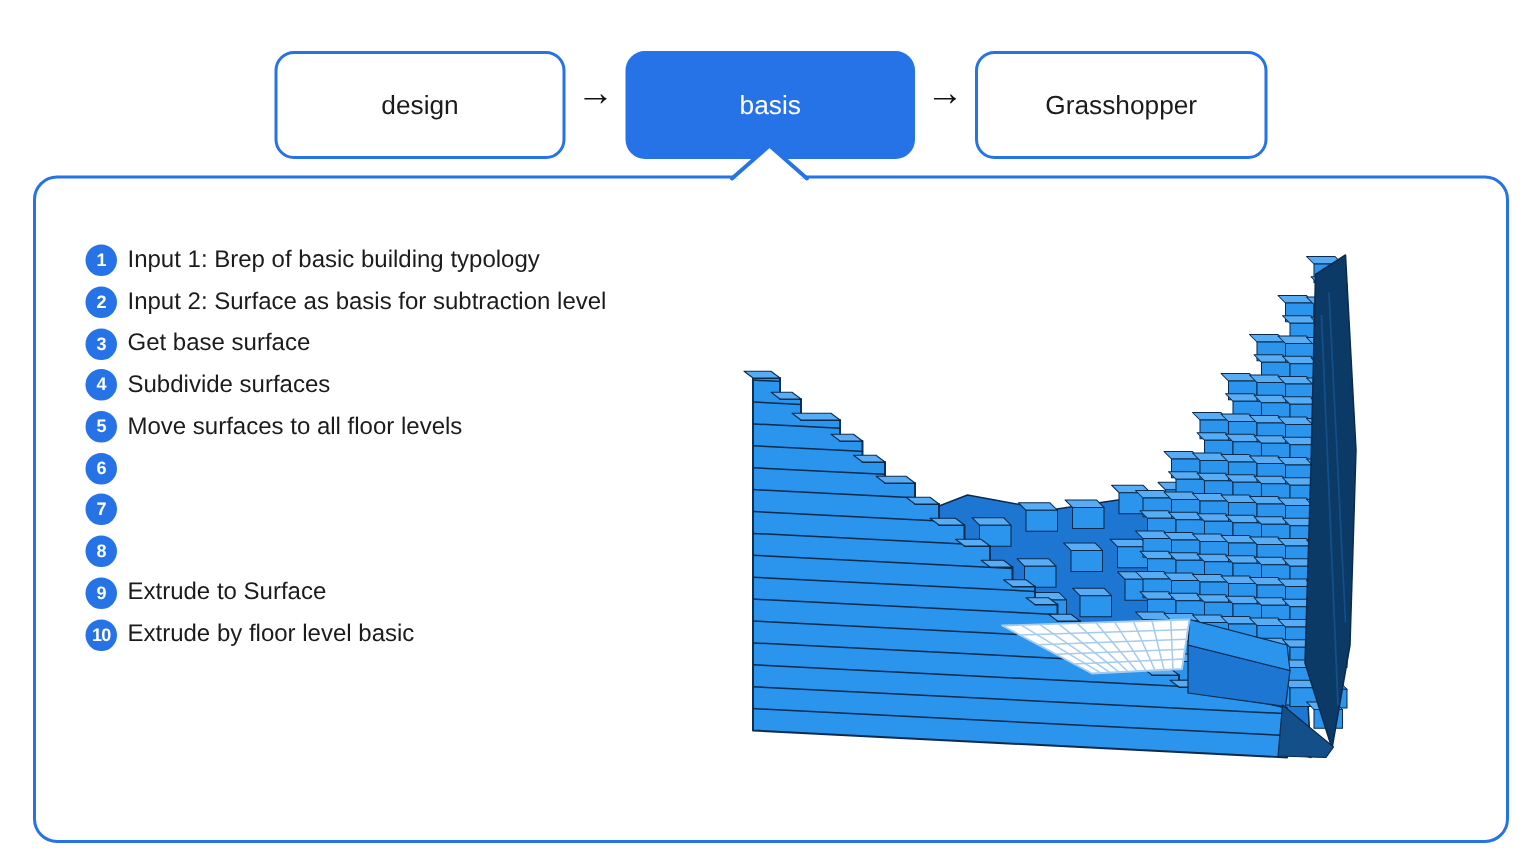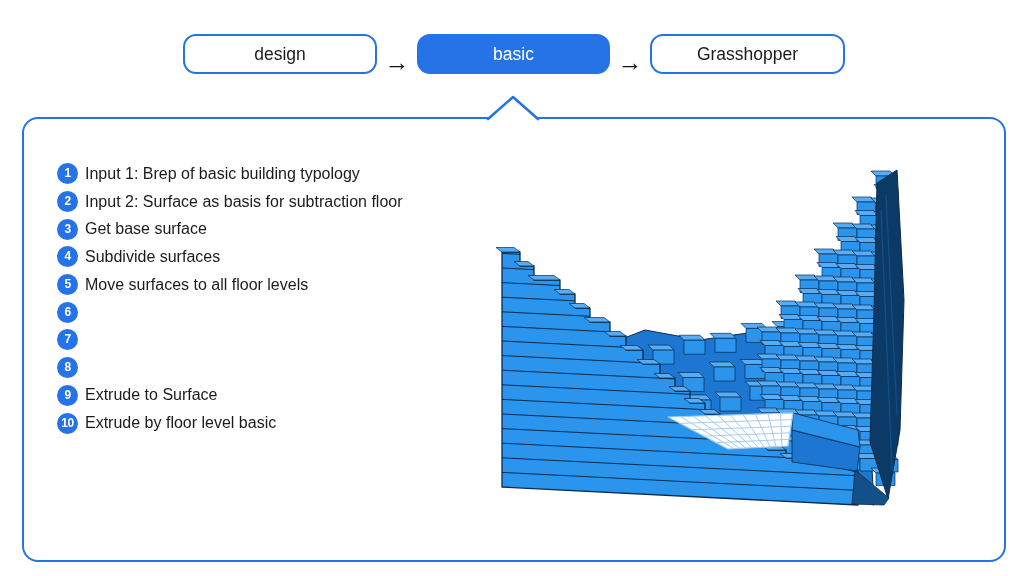--- a/index.html
+++ b/index.html
@@ -4,21 +4,21 @@
 <style>
   html,body{margin:0;padding:0;}
   body{
     width:1024px;height:576px;position:relative;overflow:hidden;
     background:#ffffff;
     font-family:"Liberation Sans", sans-serif;
     color:var(--ink,#1B1B1D);
   }
   
   .tab{
-    position:absolute;top:34px;height:40px;box-sizing:border-box;
+    position:absolute;top:34px;height:72px;box-sizing:border-box;
     border:2.5px solid var(--accent,#2673E8);border-radius:13px;
     background:#fff;display:flex;align-items:center;justify-content:center;
     font-size:17.5px;color:var(--ink,#1B1B1D);cursor:pointer;
   }
   .tab.active{background:var(--accent,#2673E8);color:#ffffff;border-color:var(--accent,#2673E8);}
   #tab-design{left:183px;width:194px;}
   #tab-logic{left:417px;width:193px;}
   #tab-grasshopper{left:650px;width:195px;text-align:right;}
   .flow-arrow{
     position:absolute;top:46px;width:40px;height:32px;line-height:32px;
@@ -44,39 +44,39 @@
   }
   .step-text{margin-left:7px;font-size:16px;white-space:nowrap;color:var(--ink,#1B1B1D);}
   
   #model{position:absolute;left:490px;top:158px;width:425px;height:355px;z-index:1;}
 </style>
 </head>
 <body>
 
 <div class="tab" id="tab-design">design</div>
 <div class="flow-arrow" id="arrow-1">→</div>
-<div class="tab active" id="tab-logic">basic</div>
+<div class="tab active" id="tab-logic">basis</div>
 <div class="flow-arrow" id="arrow-2">→</div>
 <div class="tab" id="tab-grasshopper">Grasshopper</div>
 
 <div class="panel"></div>
 <div class="notch-eraser"></div>
 <svg class="notch" viewBox="0 0 54 28">
   <path d="M2 26 L27 4 L52 26" fill="#ffffff" stroke="#2673E8" stroke-width="2.6" stroke-linejoin="round" stroke-linecap="round" id="notch-path"></path>
 </svg>
 
 <div class="steps" id="steps">
   <div class="row">
     <span class="badge">1</span>
     <span class="step-text">Input 1: Brep of basic building typology</span>
   </div>
 
   <div class="row">
     <span class="badge">2</span>
-    <span class="step-text">Input 2: Surface as basis for subtraction floor</span>
+    <span class="step-text">Input 2: Surface as basis for subtraction level</span>
   </div>
 
   <div class="row">
     <span class="badge">3</span>
     <span class="step-text">Get base surface</span>
   </div>
 
   <div class="row">
     <span class="badge">4</span>
     <span class="step-text">Subdivide surfaces</span>

